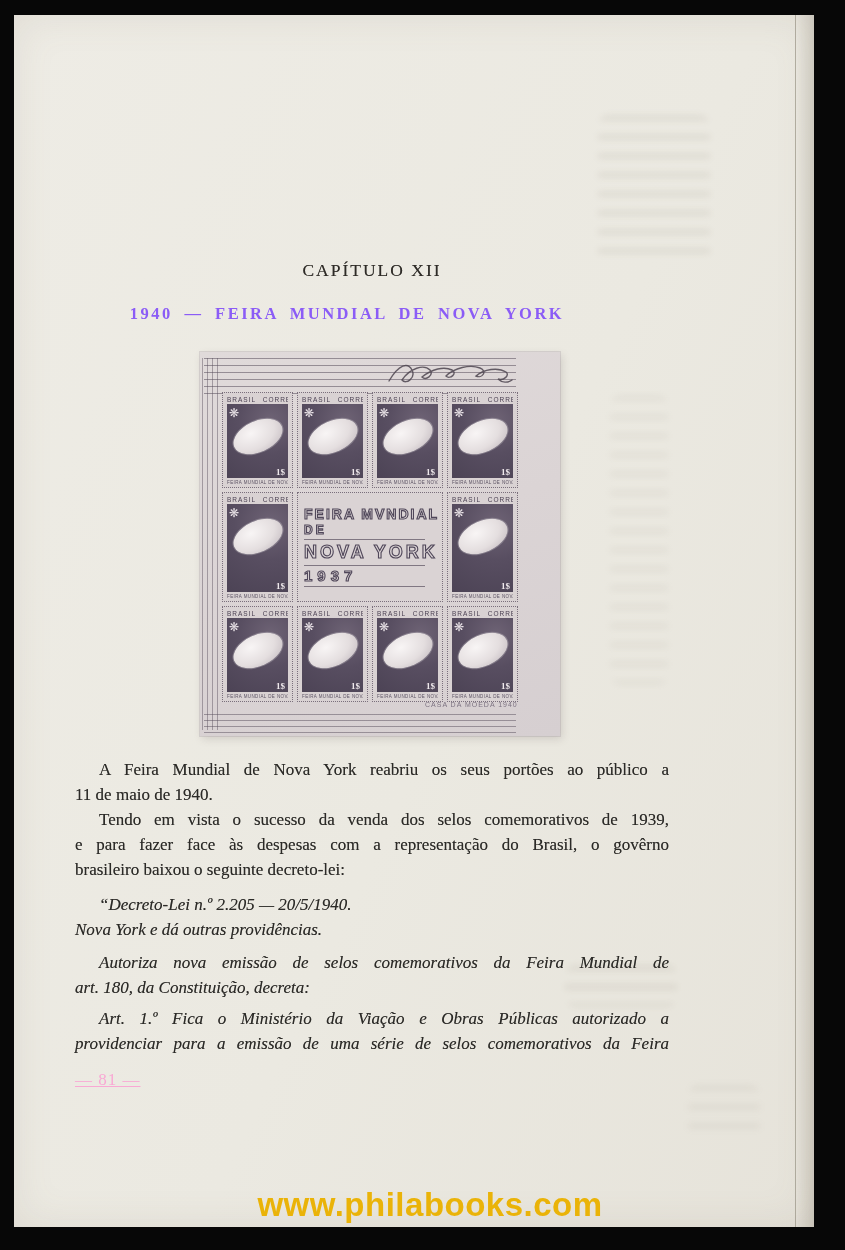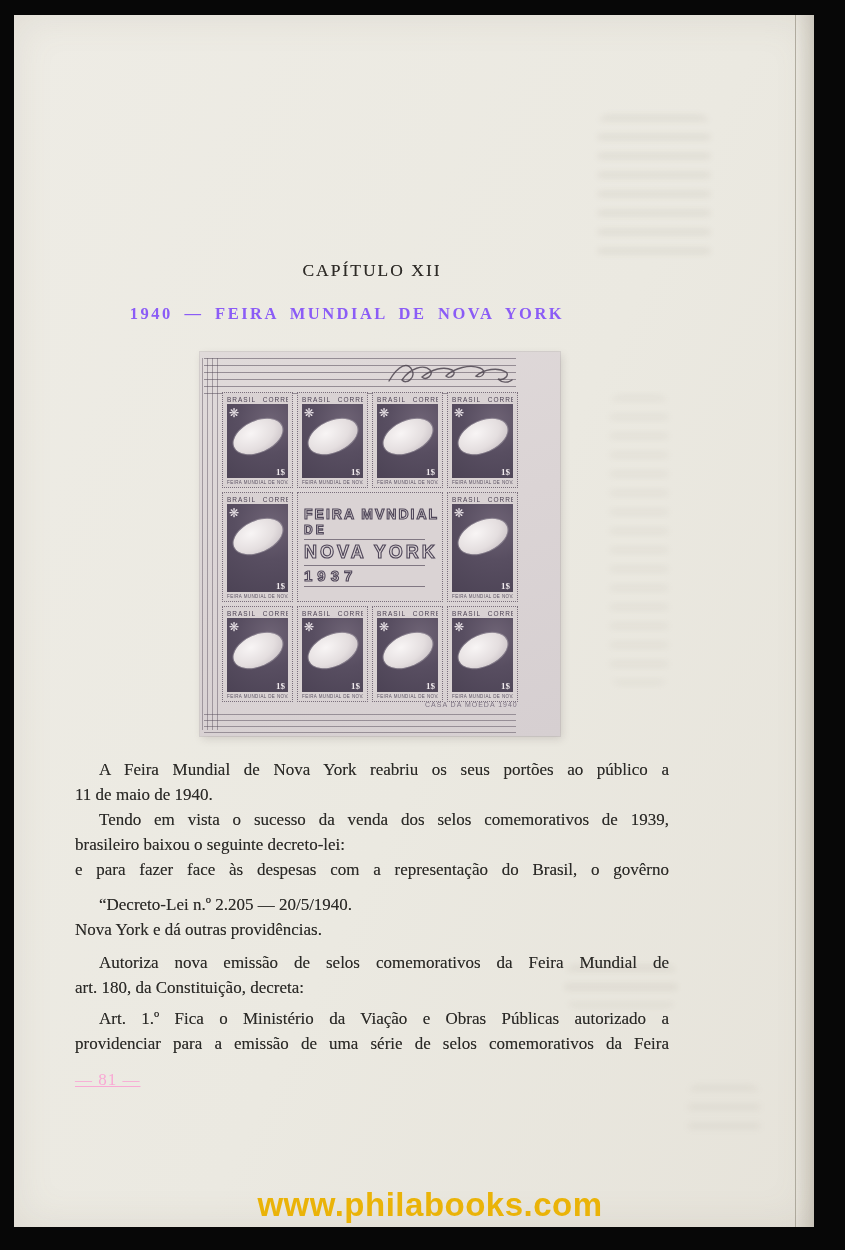--- a/index.html
+++ b/index.html
@@ -109,21 +109,21 @@
 
   
   .body-text{
     position:absolute;left:75px;top:757px;width:594px;
     font-size:17px;line-height:25px;color:#2b2a27;
     text-shadow:0 0 .5px rgba(43,42,39,.5);
   }
   .line{min-height:25px;}
   .ind{text-indent:24px;}
   .j{text-align:justify;text-align-last:justify;}
-  .it{}
+  .it{font-style:italic;}
   .g1{margin-top:10px;}
   .g2{margin-top:8px;}
   .g3{margin-top:2px;}
   .g4{margin-top:6px;}
 
   .page-number{
     position:absolute;left:75px;top:1070px;width:580px;text-align:left;
     font-size:17px;letter-spacing:1px;color:#f9a8d4;text-decoration:underline;
   }
 
@@ -275,22 +275,22 @@
       </div>
     </div>
 
     <div class="imprint">CASA DA MOEDA 1940</div>
   </div>
 
   <div class="body-text">
     <div class="line ind j">A Feira Mundial de Nova York reabriu os seus portões ao público a</div>
     <div class="line">11 de maio de 1940.</div>
     <div class="line ind j">Tendo em vista o sucesso da venda dos selos comemorativos de 1939,</div>
+    <div class="line j">e para fazer face às despesas com a representação do Brasil, o govêrno</div>
     <div class="line">brasileiro baixou o seguinte decreto-lei:</div>
-    <div class="line j">e para fazer face às despesas com a representação do Brasil, o govêrno</div>
     <div class="line ind it g1">“Decreto-Lei n.º 2.205 — 20/5/1940.</div>
     <div class="line it">Nova York e dá outras providências.</div>
     <div class="line ind j it g2">Autoriza nova emissão de selos comemorativos da Feira Mundial de</div>
     <div class="line it">art. 180, da Constituição, decreta:</div>
     <div class="line ind j it g4">Art. 1.º Fica o Ministério da Viação e Obras Públicas autorizado a</div>
     <div class="line j it">providenciar para a emissão de uma série de selos comemorativos da Feira</div>
   </div>
 
   <div class="page-number">— 81 —</div>
 

